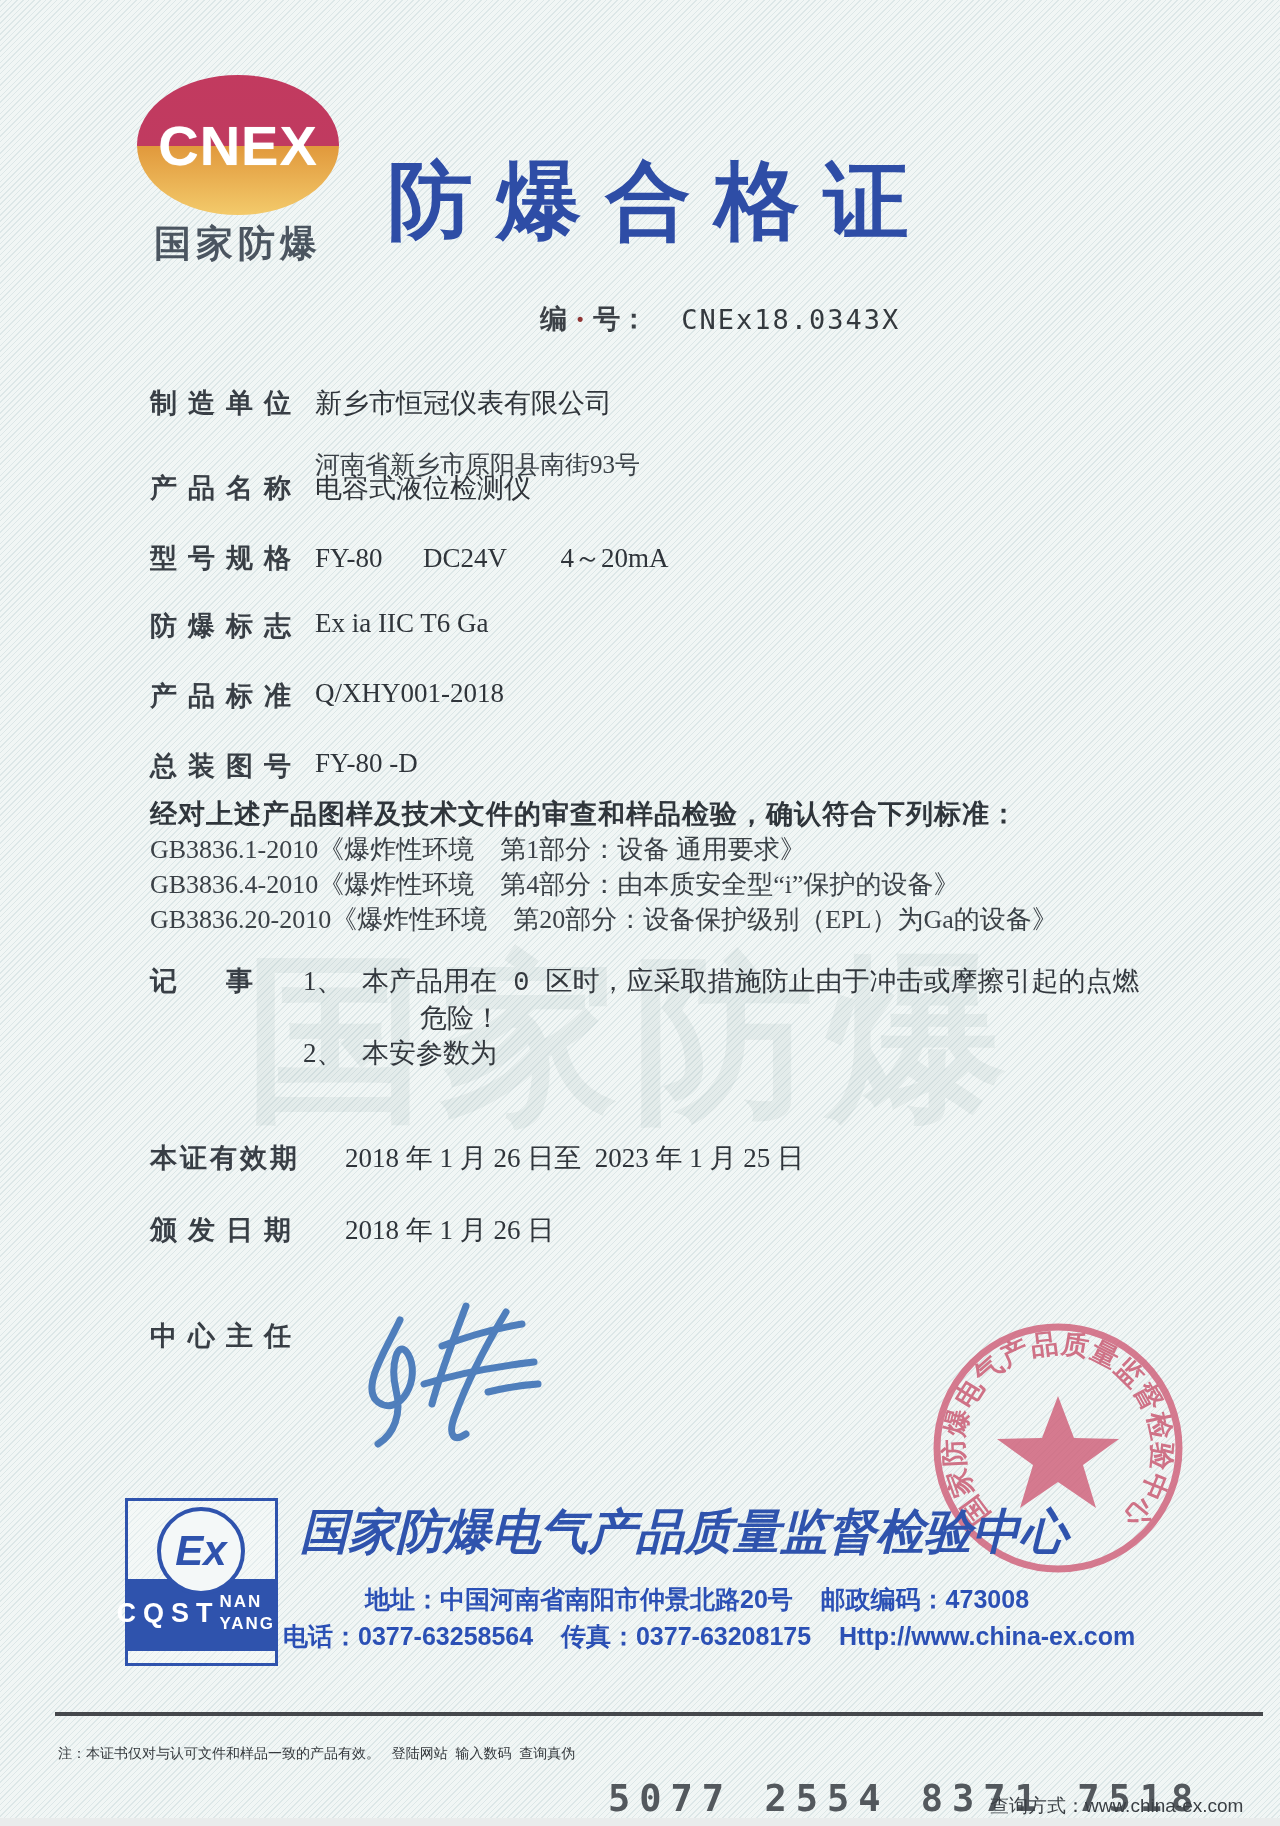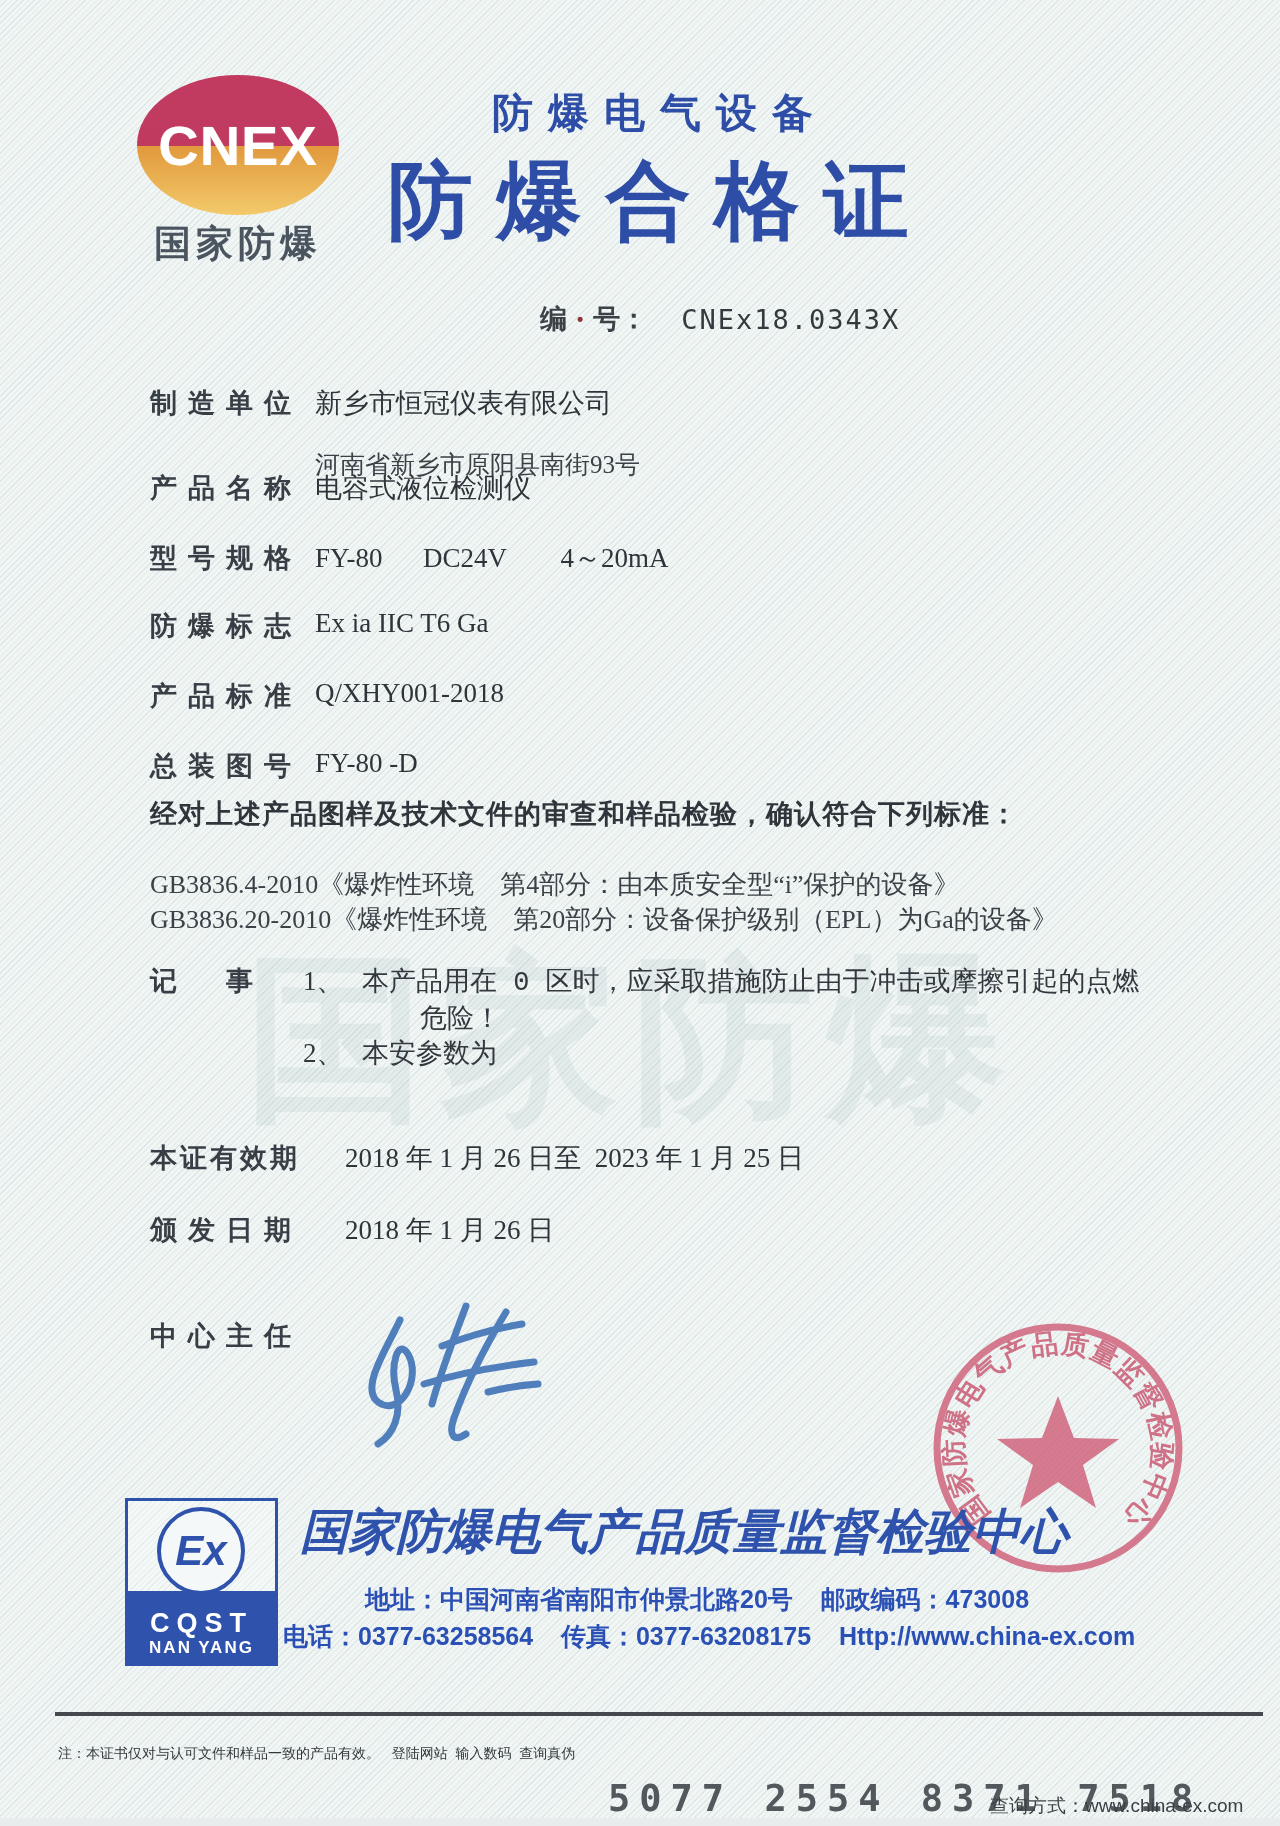--- a/index.html
+++ b/index.html
@@ -88,22 +88,22 @@
   
   .sig-svg{left:338px;top:1292px;}
   .stamp-svg{left:908px;top:1298px;opacity:.82;}
 
   
   .ex-logo{
     left:125px;top:1498px;width:153px;height:168px;
     border:3px solid #2f53ad;box-sizing:border-box;background:rgba(255,255,255,0.25);
   }
   .ex-band{
-    position:absolute;left:0;right:0;bottom:0;height:72px;background:#2f53ad;
-    display:flex;flex-direction:column;align-items:center;justify-content:flex-end;
+    position:absolute;left:0;right:0;bottom:12px;height:72px;background:#2f53ad;
+    display:flex;flex-direction:row;align-items:center;justify-content:flex-end;
     padding-bottom:4px;box-sizing:border-box;
   }
   .ex-cqst{color:#fff;font-size:27px;font-weight:700;letter-spacing:7px;line-height:28px;}
   .ex-ny{color:#fff;font-size:17px;font-weight:700;letter-spacing:2px;line-height:22px;}
   .ex-circle{
     position:absolute;left:29px;top:6px;width:88px;height:88px;border-radius:50%;
     border:4px solid #2f53ad;background:#f4f8f8;box-sizing:border-box;
     display:flex;align-items:center;justify-content:center;z-index:2;
   }
   .ex-circle span{color:#2f53ad;font-size:42px;font-weight:800;font-style:italic;}
@@ -131,21 +131,20 @@
 
 <div class="page">
 
   <div class="abs watermark">国家防爆</div>
 
   <div class="abs cnex-logo">
     <span>CNEX</span>
   </div>
   <div class="abs logo-caption">国家防爆</div>
 
-  <div class="abs doc-type">防爆电气设备</div>
   <div class="abs main-title">防爆合格证</div>
 
   <div class="abs cert-no-row">
     <span>编</span>
     <span class="dot">•</span>
     <span>号：</span>
     <span class="cert-no">CNEx18.0343X</span>
   </div>
 
   <div class="abs flabel" style="top:385px">制造单位</div>
@@ -161,20 +160,21 @@
   <div class="abs flabel" style="top:608px">防爆标志</div>
   <div class="abs fvalue" style="top:608px">Ex ia IIC T6 Ga</div>
 
   <div class="abs flabel" style="top:678px">产品标准</div>
   <div class="abs fvalue" style="top:678px">Q/XHY001-2018</div>
 
   <div class="abs flabel" style="top:748px">总装图号</div>
   <div class="abs fvalue" style="top:748px">FY-80 -D</div>
 
   <div class="abs std-intro">经对上述产品图样及技术文件的审查和样品检验，确认符合下列标准：</div>
+  <div class="abs std-item" style="top:832px">GB3836.1-2010《爆炸性环境　第1部分：设备 通用要求》</div>
   <div class="abs std-item" style="top:867px">GB3836.4-2010《爆炸性环境　第4部分：由本质安全型“i”保护的设备》</div>
   <div class="abs std-item" style="top:902px">GB3836.20-2010《爆炸性环境　第20部分：设备保护级别（EPL）为Ga的设备》</div>
 
   <div class="abs flabel" style="top:963px">记　事</div>
   <div class="abs note-no" style="top:963px">1、</div>
   <div class="abs note-text" style="left:362px;top:963px">本产品用在 0 区时，应采取措施防止由于冲击或摩擦引起的点燃</div>
   <div class="abs note-text" style="left:420px;top:1000px">危险！</div>
   <div class="abs note-no" style="top:1035px">2、</div>
   <div class="abs note-text" style="left:362px;top:1035px">本安参数为</div>
 

